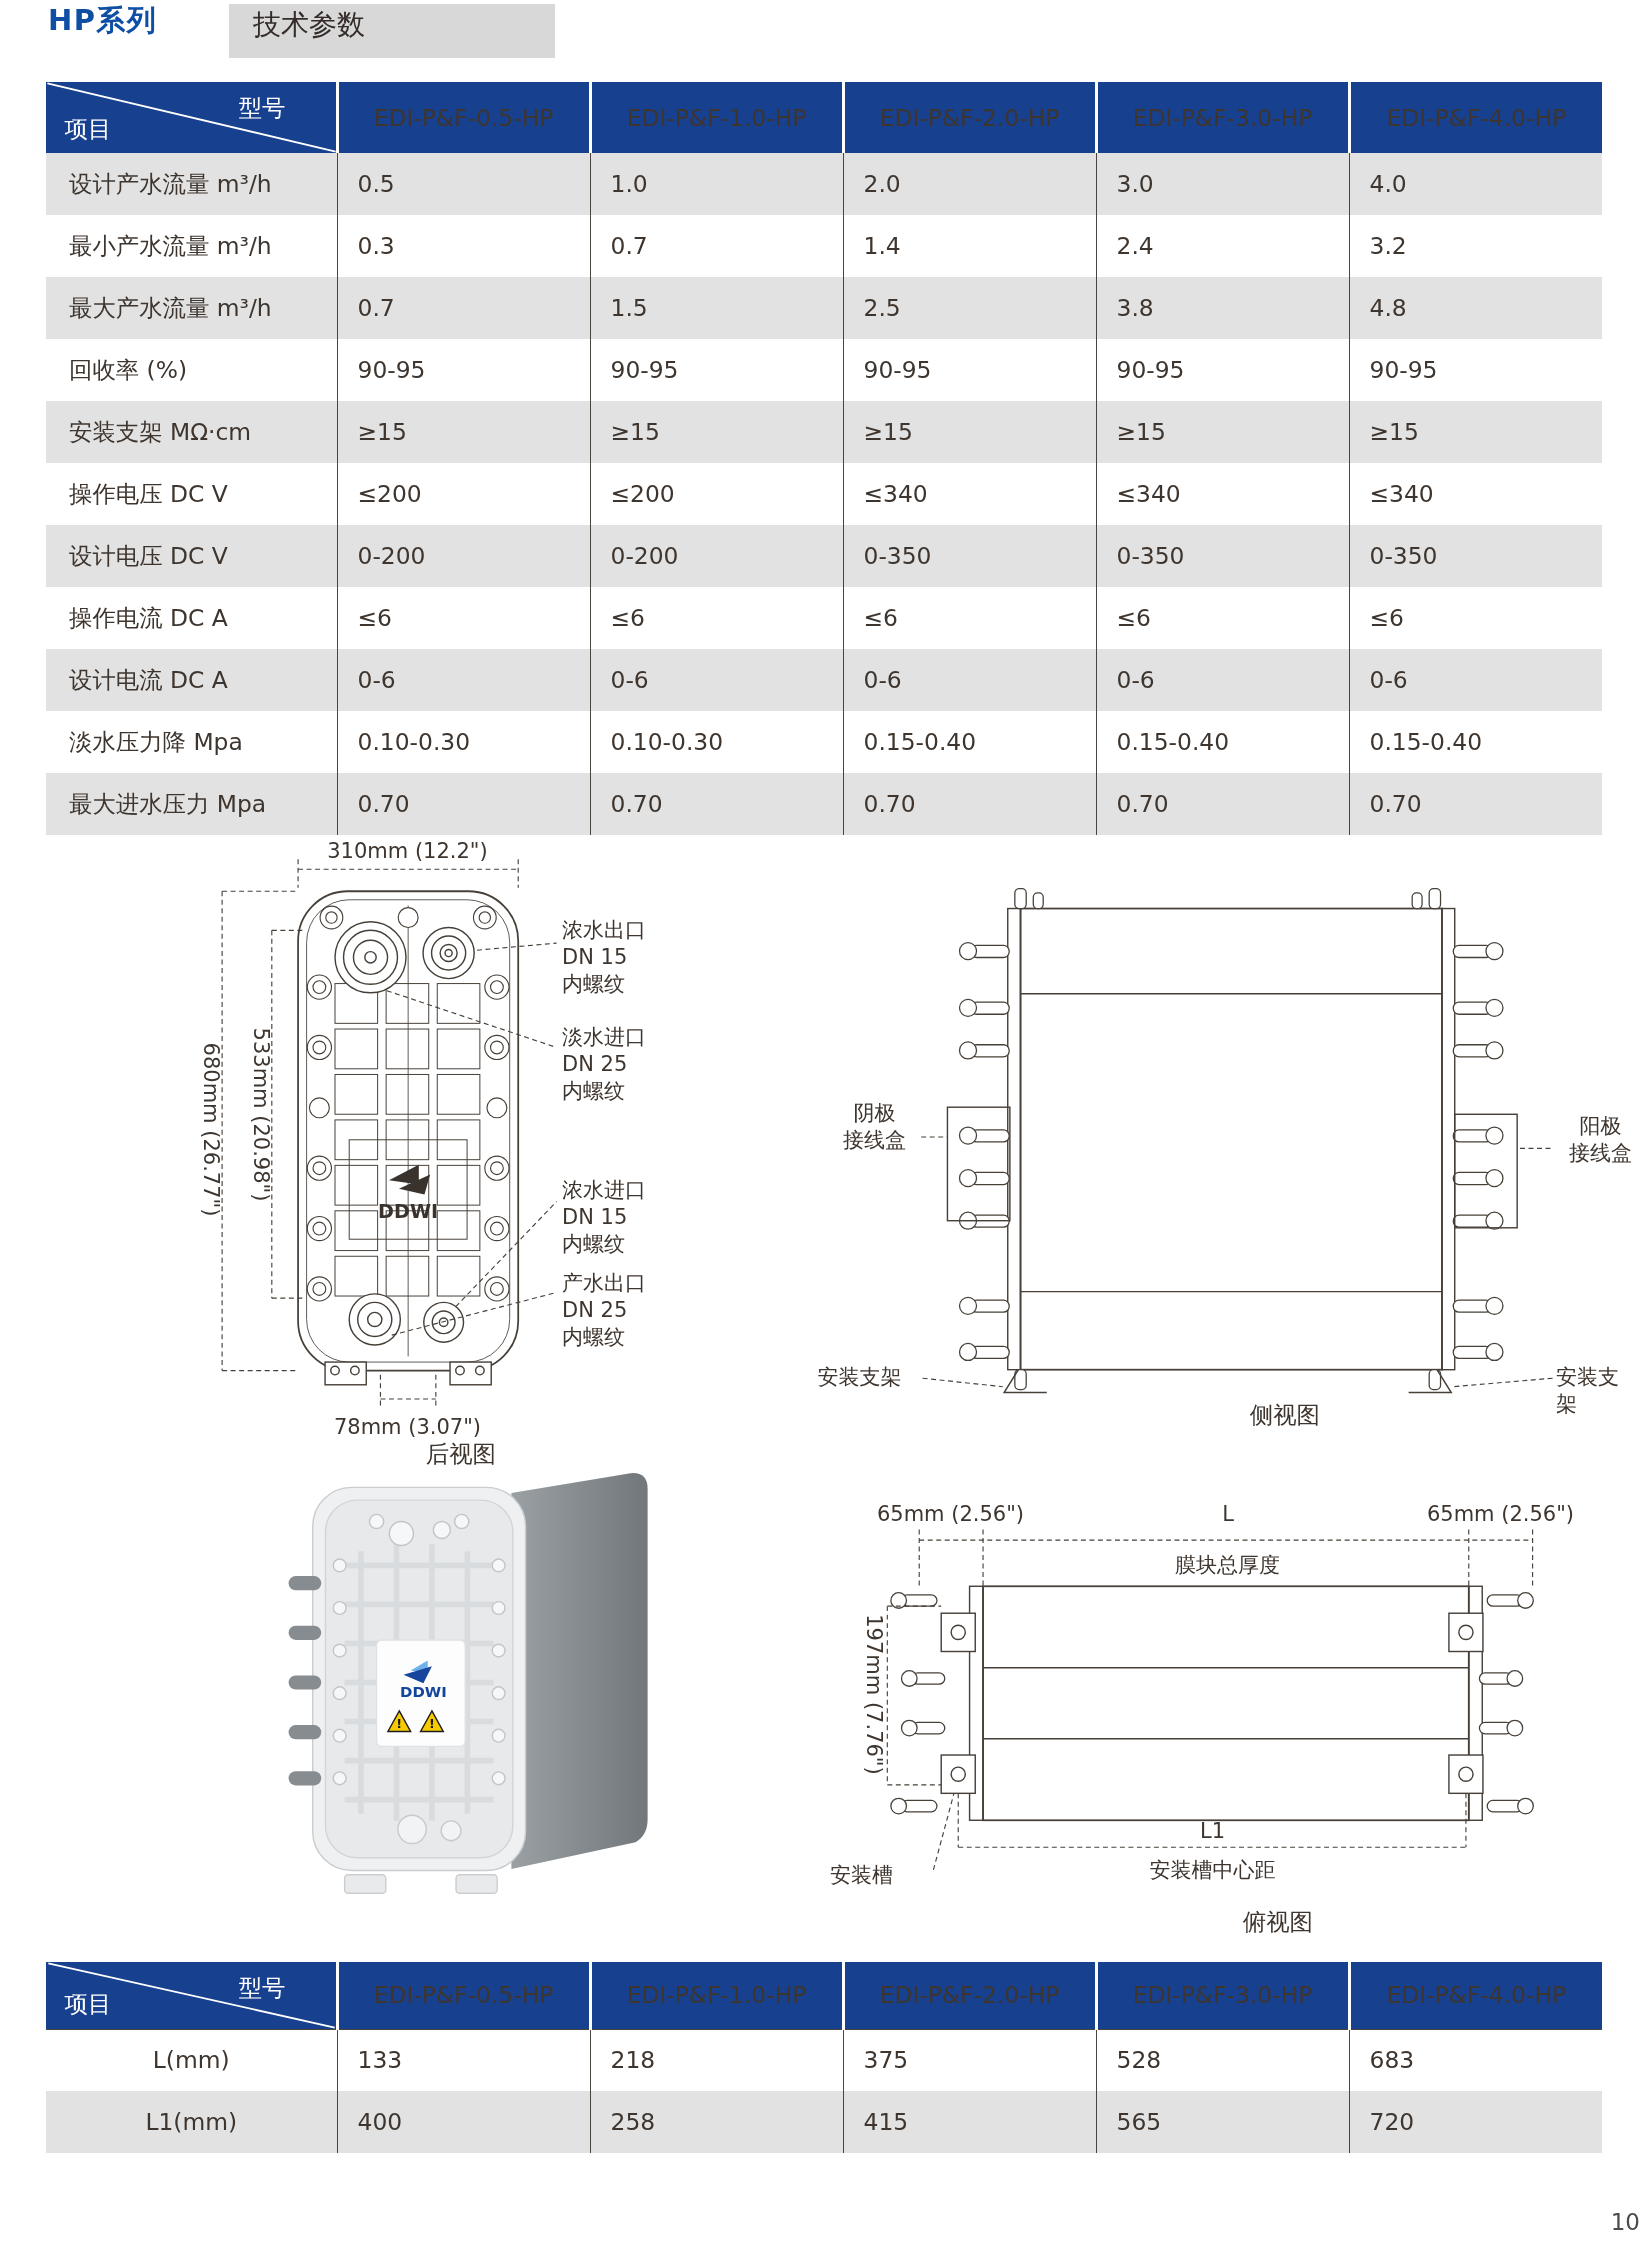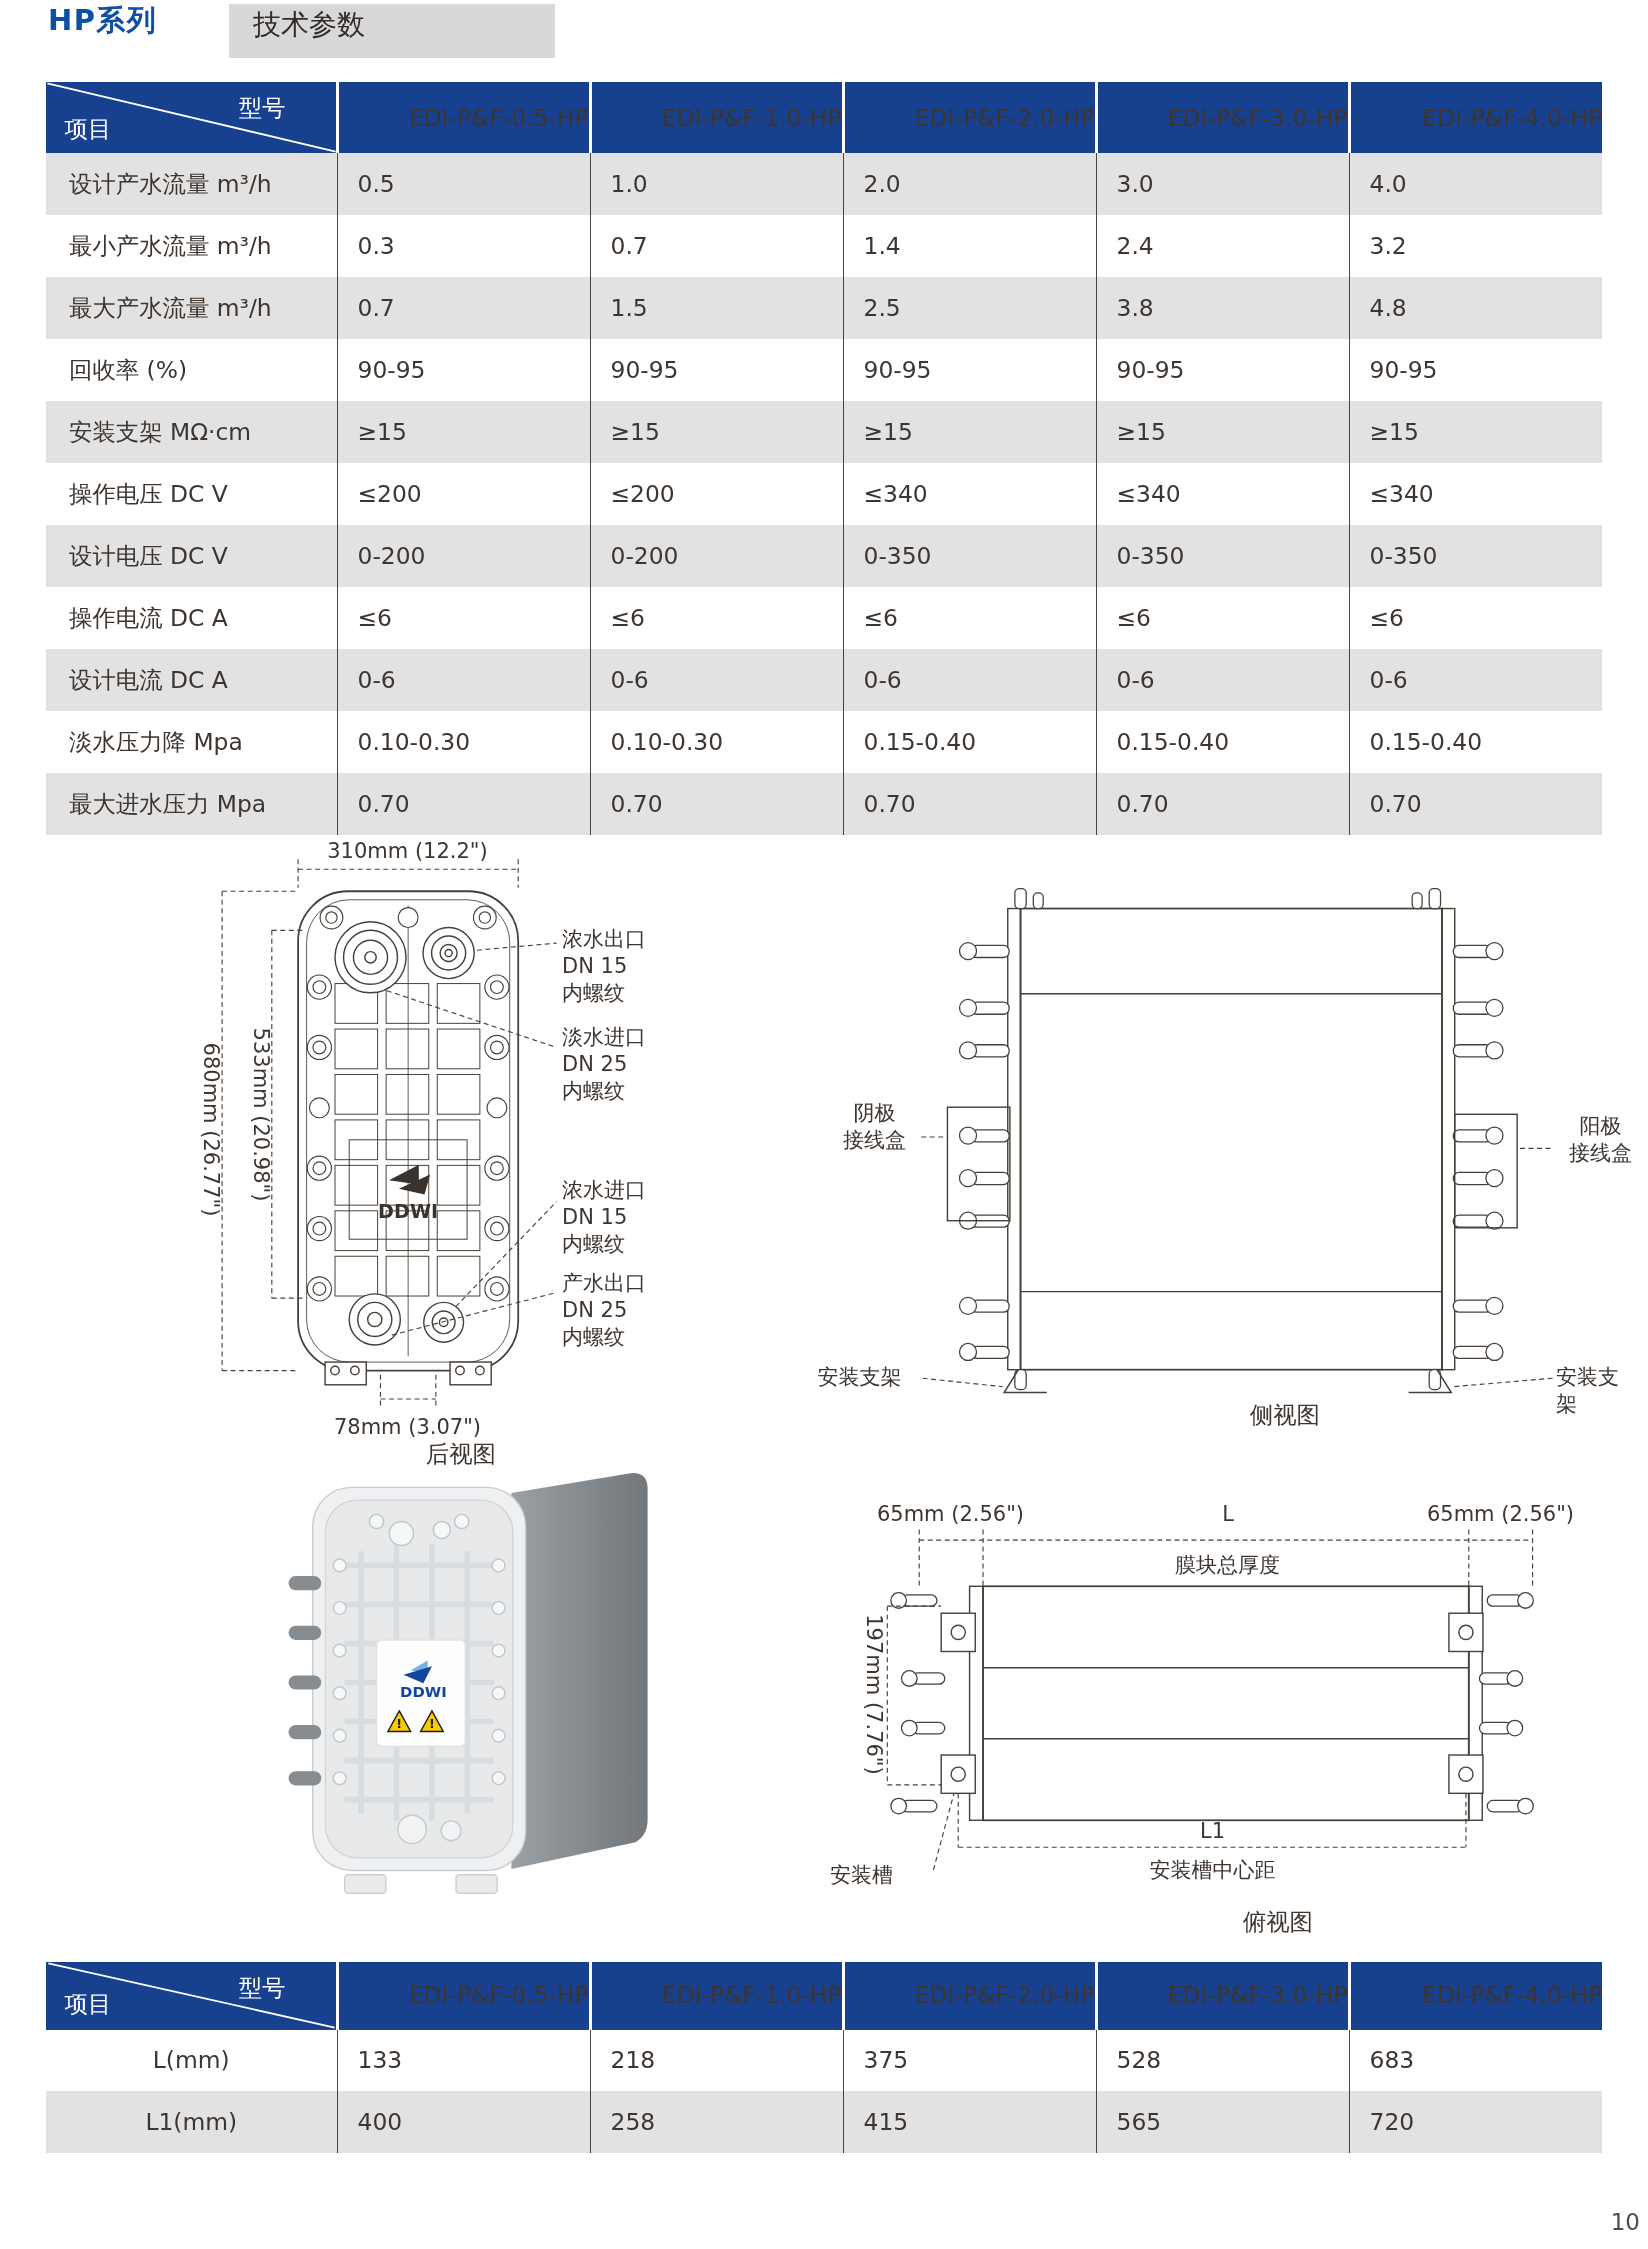--- a/index.html
+++ b/index.html
@@ -16,21 +16,21 @@
     position:relative;width:1649px;height:2250px;overflow:hidden;
     font-family:"DejaVu Sans", sans-serif;color:var(--ink);
   }
   
   .series-title{position:absolute;left:48px;top:1.4px;font-size:29px;font-weight:bold;color:var(--title-blue);letter-spacing:1.4px;}
   .section-chip{position:absolute;left:229px;top:4.3px;width:326px;height:54px;background:var(--chip-gray);}
   .section-chip span{display:block;padding-left:24px;line-height:41px;font-size:28px;color:#332c28;}
   
   table.datatable{position:absolute;left:46px;border-collapse:collapse;table-layout:fixed;width:1556px;}
   table.datatable td{vertical-align:middle;font-size:23.4px;color:var(--ink);}
-  .head-row td{background:var(--header-blue);height:71px;text-align:right;}
+  .head-row td{background:var(--header-blue);height:71px;}
   .dim-head-row td{height:67px;}
   .model-cell{color:#fff;text-align:center;border-left:3.5px solid #fff;}
   .corner-cell{position:relative;}
   .corner-cell .diag{position:absolute;left:0;top:0;}
   .corner-top{position:absolute;right:50px;top:10px;color:#fff;font-size:23.4px;}
   .corner-bottom{position:absolute;left:18.5px;bottom:8.5px;color:#fff;font-size:23.4px;}
   .cell{border-left:1.4px solid var(--line);padding-left:20px;}
   .rowlabel{padding-left:23px;}
   #spec-body tr{height:62px;}
   #spec-body tr:nth-child(odd){background:var(--row-gray);}
@@ -286,21 +286,21 @@
       <line x1="552" y1="158" x2="664" y2="148" class="dash"></line>
       <line x1="425" y1="215" x2="664" y2="295" class="dash"></line>
       <line x1="522" y1="660" x2="664" y2="512" class="dash"></line>
       <line x1="432" y1="700" x2="664" y2="640" class="dash"></line>
     </g>
   </svg>
   <div class="dlabel center" style="left:216px;top:0px;width:213px;">310mm (12.2")</div>
   <div class="dlabel center rot90" style="left:18.5px;top:278px;width:213px;">680mm (26.77")</div>
   <div class="dlabel center rot90" style="left:69px;top:263px;width:213px;">533mm (20.98")</div>
   <div class="dlabel center" style="left:216px;top:576px;width:213px;">78mm (3.07")</div>
-  <div class="dlabel prelabel" style="left:477px;top:79px;margin-top:9px;">浓水出口
+  <div class="dlabel prelabel" style="left:477px;top:79px;">浓水出口
 DN 15
 内螺纹</div>
   <div class="dlabel prelabel" style="left:477px;top:186px;">淡水进口
 DN 25
 内螺纹</div>
   <div class="dlabel prelabel" style="left:477px;top:339px;">浓水进口
 DN 15
 内螺纹</div>
   <div class="dlabel prelabel" style="left:477px;top:432px;">产水出口
 DN 25

